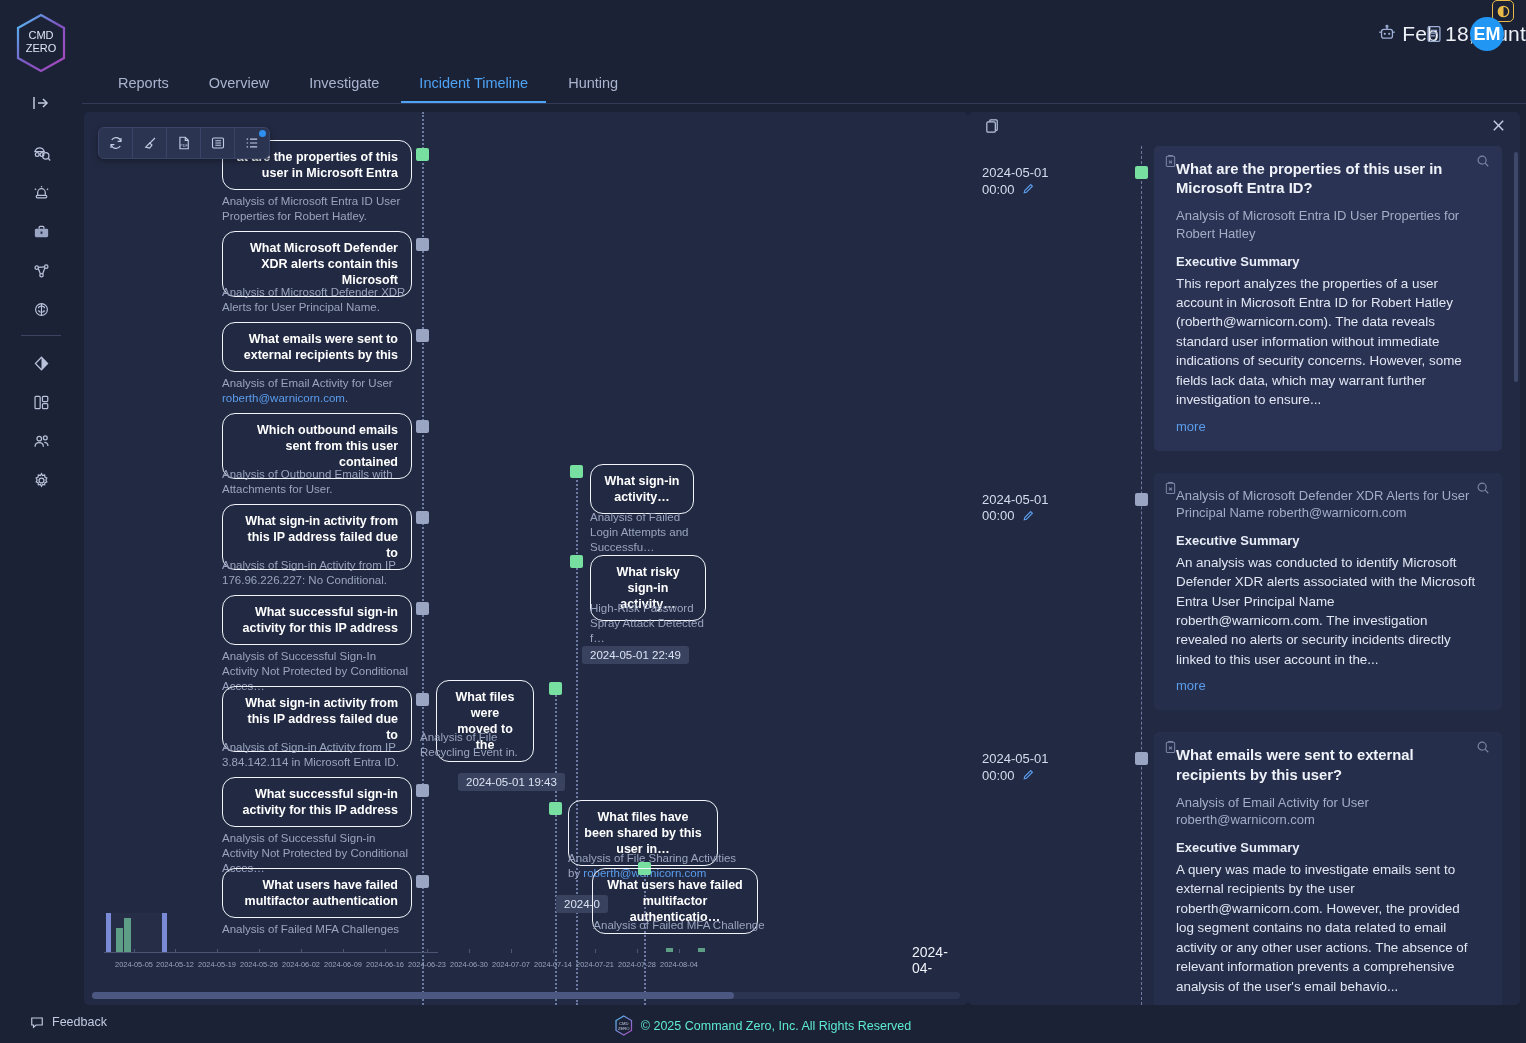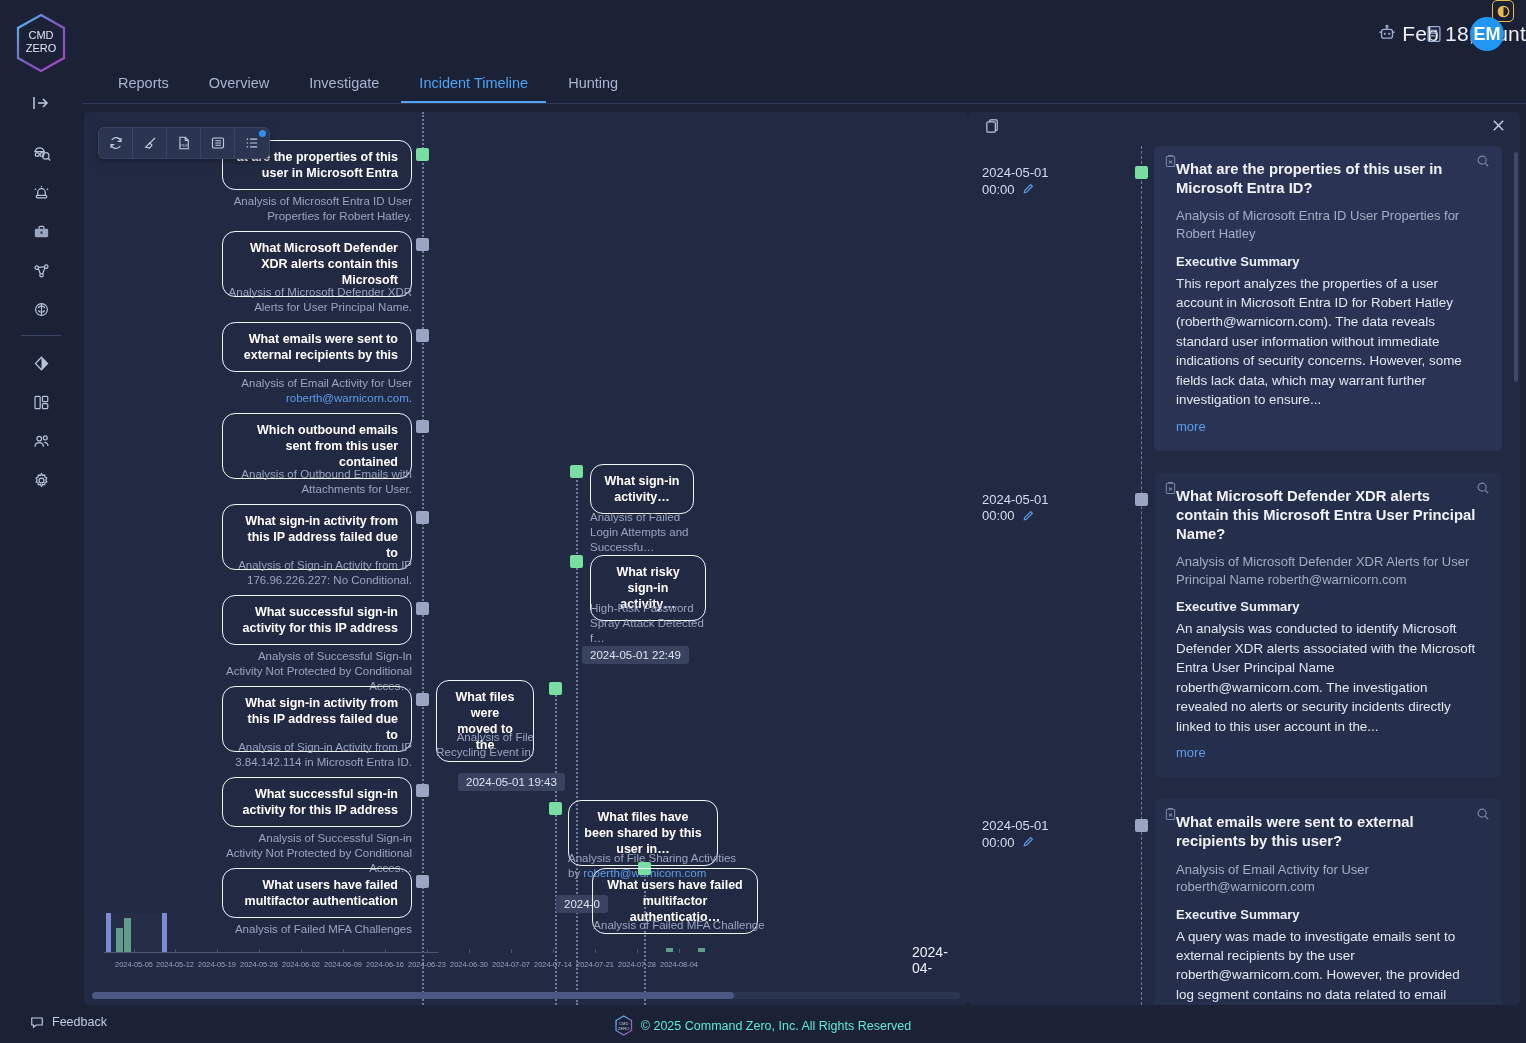--- a/index.html
+++ b/index.html
@@ -96,21 +96,21 @@
   .node.green { background: #77e0a0; }
 
   .qcard {
     position: absolute; background: transparent; border: 1.5px solid #f2f5fb;
     border-radius: 13px; padding: 8px 13px; color: #ffffff;
     font-size: 12.5px; font-weight: bold; line-height: 1.28; text-align: right;
     cursor: pointer;
   }
   .qcard.center { text-align: center; }
   .qsub {
-    position: absolute; font-size: 11.5px; color: #9aa4bf; line-height: 1.3; text-align: right;
+    position: absolute; font-size: 11.5px; color: #9aa4bf; line-height: 1.3; text-align: left;
   }
   .qsub .lnk { color: #5b9ded; }
   .tstamp {
     position: absolute; background: #39425f; color: #dbe2f2;
     font-size: 11.5px; padding: 3px 8px; border-radius: 3px; white-space: nowrap;
   }
   .axis-label { position: absolute; color: #eef1f8; font-size: 14px; }
 
   
   .minimap { position: absolute; left: 10px; right: 10px; bottom: 34px; height: 62px; }
@@ -581,21 +581,20 @@
                 <path d="M5.4 7 L8.6 10"></path>
                   <path d="M8.6 7 L5.4 10"></path>
               </svg>
             </span>
             <span class="rp-card-search">
               <svg width="14" height="14" viewBox="0 0 16 16" fill="none" stroke="currentColor" stroke-width="1.3">
                 <circle cx="7" cy="7" r="4.6"></circle>
                   <path d="M10.4 10.4 L14 14"></path>
               </svg>
             </span>
-            <div class="rp-q">What Microsoft Defender XDR alerts contain this Microsoft Entra User Principal Name?</div>
             <div class="rp-sub">Analysis of Microsoft Defender XDR Alerts for User Principal Name roberth@warnicorn.com</div>
             <div class="rp-h">Executive Summary</div>
             <div class="rp-p">An analysis was conducted to identify Microsoft Defender XDR alerts associated with the Microsoft Entra User Principal Name roberth@warnicorn.com. The investigation revealed no alerts or security incidents directly linked to this user account in the...</div>
             <div class="rp-more">more</div>
           </div>
         </div>
 
         <div class="rp-entry">
           <div class="rp-time">
             <div class="rp-date">2024-05-01</div>

